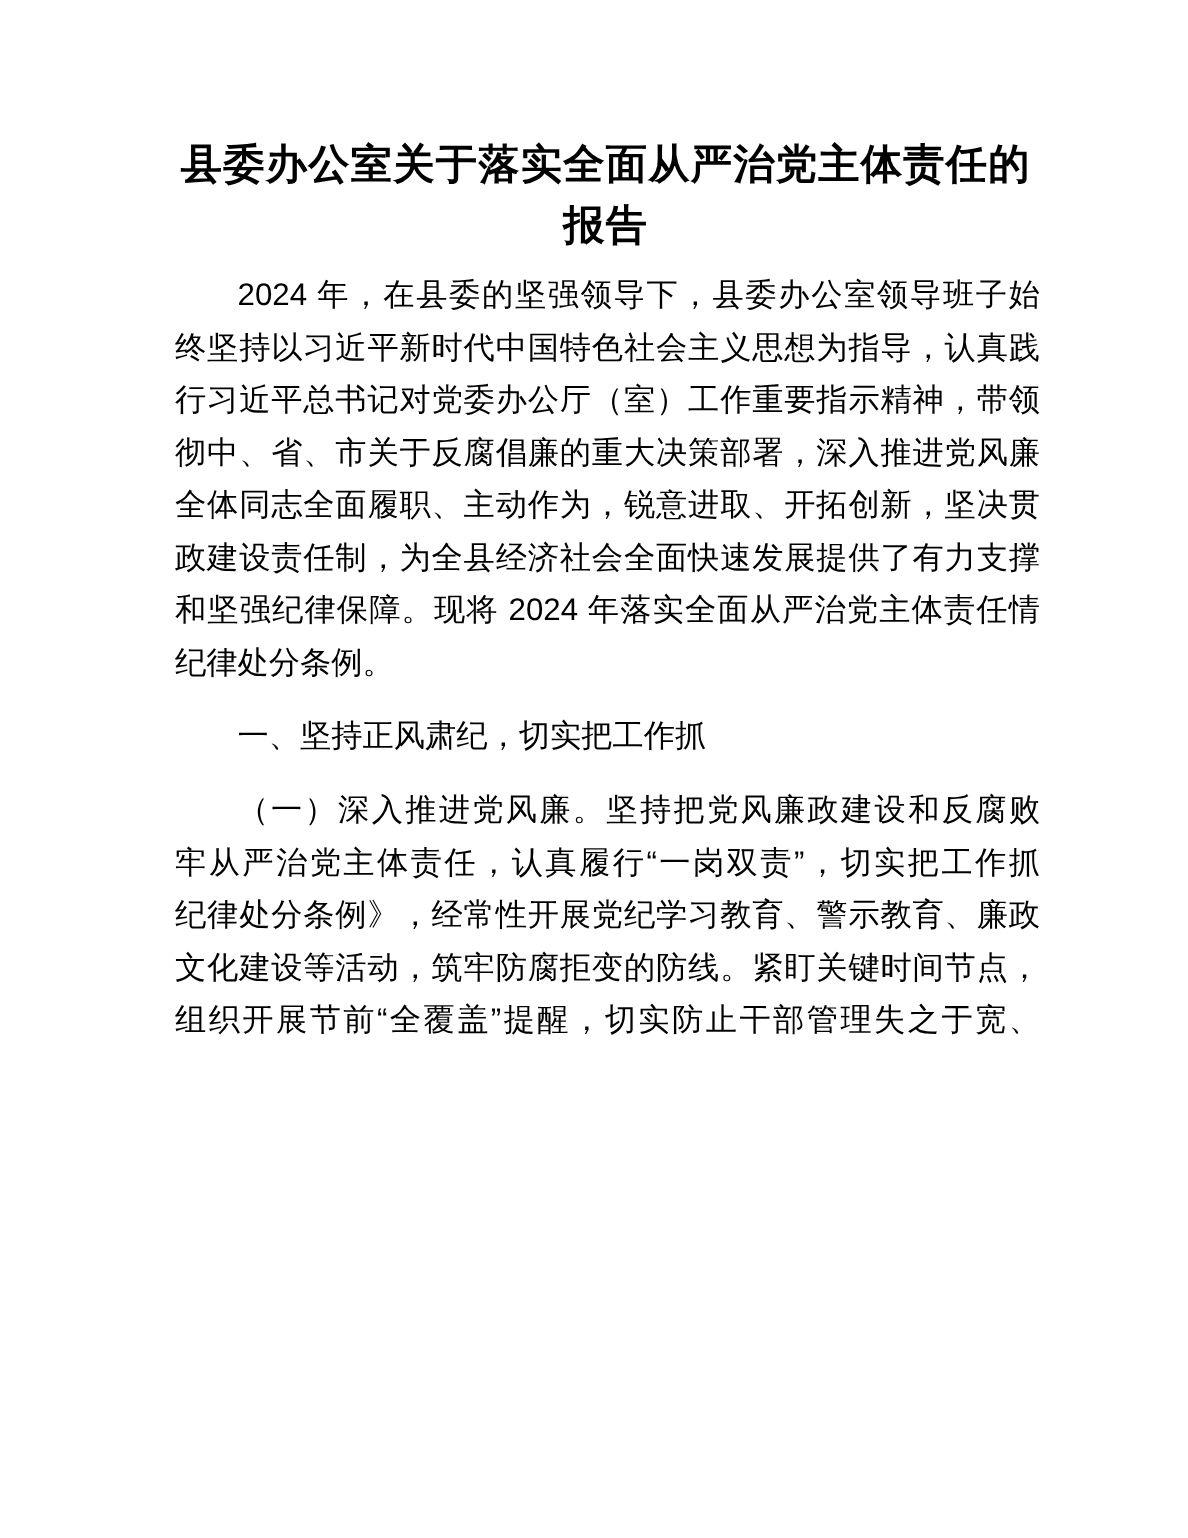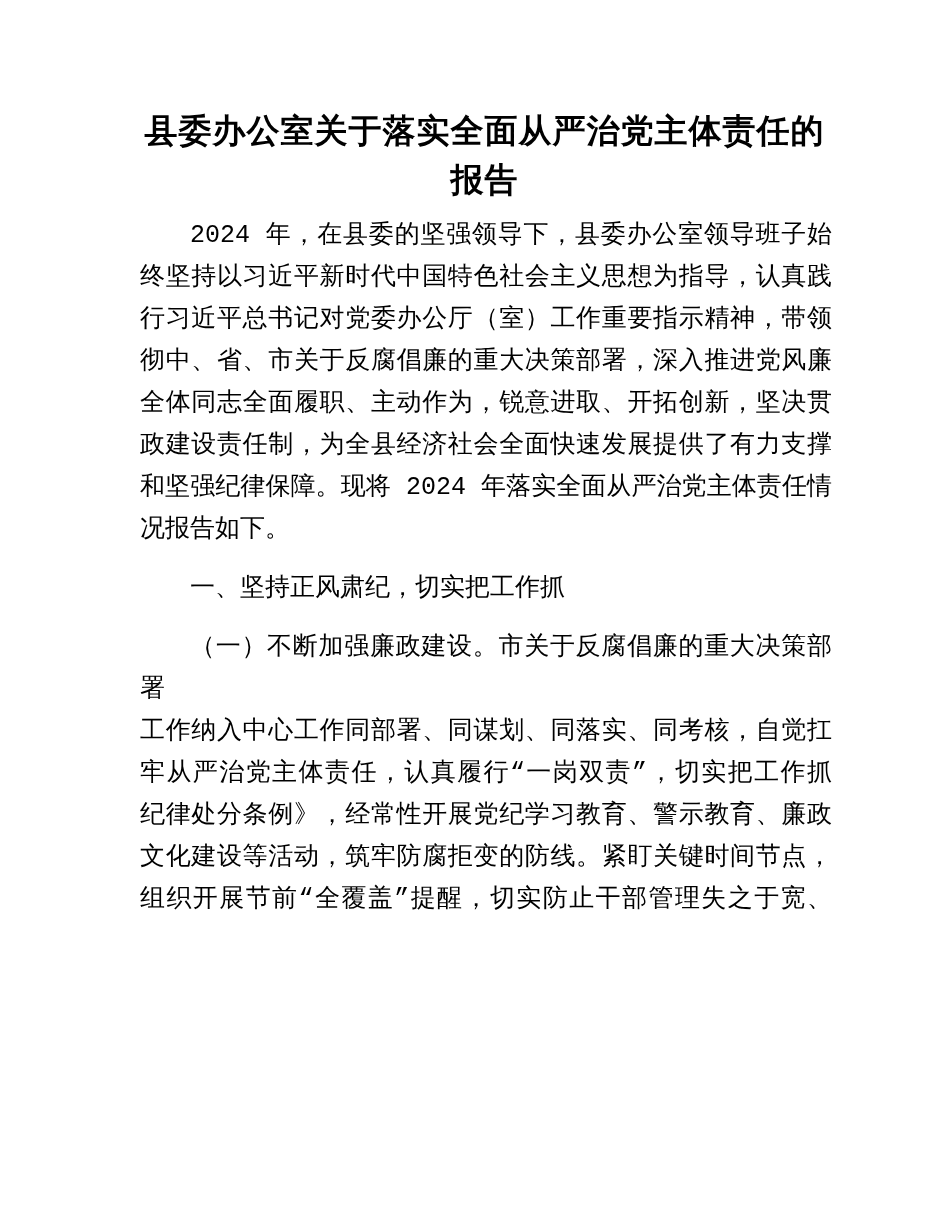--- a/index.html
+++ b/index.html
@@ -35,21 +35,20 @@
     width: 692px;
     font-size: 25px;
     line-height: 42px;
   }
   .para {
     margin: 0 0 17px 0;
   }
   .line {
     text-align: justify;
     text-align-last: justify;
-    font-family: Liberation Mono, monospace;
   }
   .line.l {
     text-align-last: left;
   }
   .line.indent {
     text-indent: 2em;
   }
 </style>
 </head>
 <body>
@@ -64,30 +63,29 @@
   <div class="doc-body">
 
     <div class="para">
       <div class="line j indent">2024 年，在县委的坚强领导下，县委办公室领导班子始</div>
       <div class="line j">终坚持以习近平新时代中国特色社会主义思想为指导，认真践</div>
       <div class="line j">行习近平总书记对党委办公厅（室）工作重要指示精神，带领</div>
       <div class="line j">彻中、省、市关于反腐倡廉的重大决策部署，深入推进党风廉</div>
       <div class="line j">全体同志全面履职、主动作为，锐意进取、开拓创新，坚决贯</div>
       <div class="line j">政建设责任制，为全县经济社会全面快速发展提供了有力支撑</div>
       <div class="line j">和坚强纪律保障。现将 2024 年落实全面从严治党主体责任情</div>
-      <div class="line l">况报告如下。</div>
+      <div class="line l">纪律处分条例。</div>
     </div>
 
     <div class="para">
       <div class="line l indent">一、坚持正风肃纪，切实把工作抓</div>
     </div>
 
     <div class="para">
-      <div class="line j indent">（一）不断加强廉政建设。市关于反腐倡廉的重大决策部署</div>
-      <div class="line j">工作纳入中心工作同部署、同谋划、同落实、同考核，自觉扛</div>
+      <div class="line j indent">（一）深入推进党风廉。坚持把党风廉政建设和反腐败</div>
       <div class="line j">牢从严治党主体责任，认真履行“一岗双责”，切实把工作抓</div>
       <div class="line j">纪律处分条例》，经常性开展党纪学习教育、警示教育、廉政</div>
       <div class="line j">文化建设等活动，筑牢防腐拒变的防线。紧盯关键时间节点，</div>
       <div class="line j">组织开展节前“全覆盖”提醒，切实防止干部管理失之于宽、</div>
     </div>
 
   </div>
 </div>
 
 </body></html>

